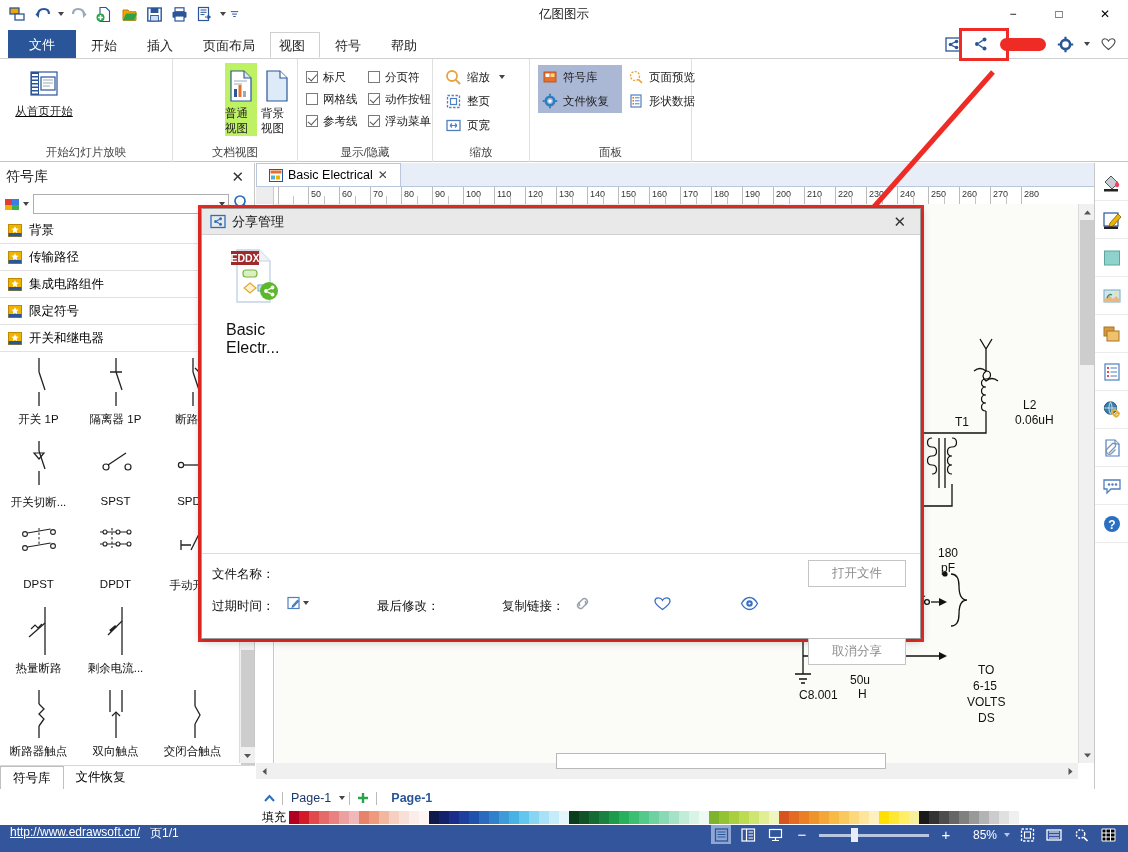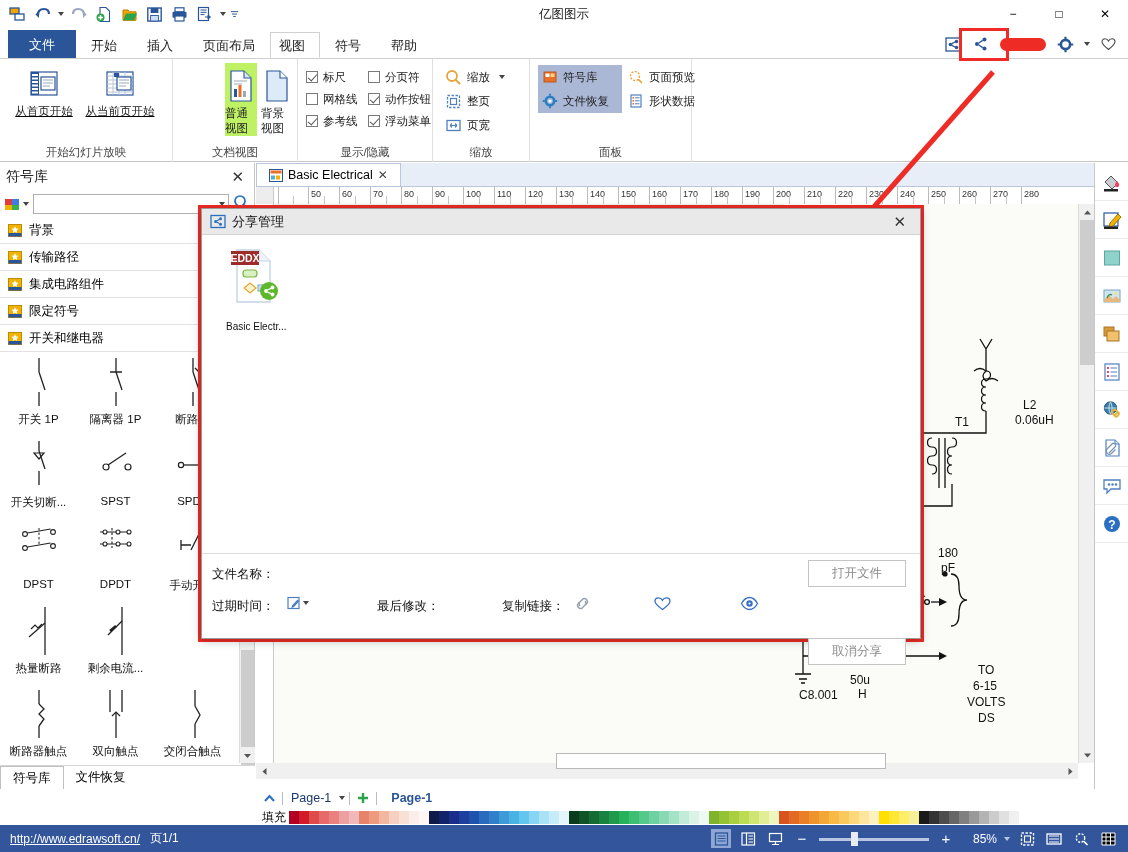--- a/index.html
+++ b/index.html
@@ -96,40 +96,40 @@
   .pb-name { font-size:12.5px; color:#1b3a6b; padding:0 4px; cursor:pointer; }
   .pb-divider { width:1px; height:13px; background:#bbb; }
   .pb-activetab { font-size:12.5px; font-weight:bold; color:#2a5699; padding:0 10px; cursor:pointer; }
 
   
   .fillbar { position:absolute; left:256px; right:0; bottom:27px; height:16px; display:flex; align-items:center; background:#fff; }
   .fill-lab { font-size:12px; padding:0 3px 0 6px; }
   .swatch { width:10px; height:13px; cursor:pointer; }
 
   
-  .statusbar { position:absolute; left:0; right:0; bottom:0; height:27px; background:#32559c; color:#fff; display:flex; align-items:center; font-size:12px; }
+  .statusbar { position:absolute; left:0; right:0; bottom:0; height:27px; background:#32559c; color:#fff; display:flex; align-items:flex-start; font-size:12px; }
   .sb-link { color:#fff; text-decoration:underline; margin-left:10px; cursor:pointer; }
   .sb-page { margin-left:10px; }
   .sb-right { margin-left:auto; display:flex; align-items:center; gap:7px; padding-right:10px; }
   .sb-ico { width:20px; height:19px; display:flex; align-items:center; justify-content:center; cursor:pointer; }
   .sb-ico.on { background:#8fa6d4; }
   .zslider { width:110px; height:14px; position:relative; cursor:pointer; }
   .ztrack { position:absolute; left:0; top:6px; width:100%; height:3px; background:#b9c6e2; }
   .zthumb { position:absolute; left:32px; top:0; width:7px; height:14px; background:#e8ecf6; }
   .zpct { font-size:12px; min-width:34px; text-align:right; }
 
   
   .dlg-annot { position:absolute; left:198px; top:205px; width:726px; height:437px; border:3px solid #ee2b24; }
   .dialog { position:absolute; left:201px; top:208px; width:720px; height:431px; background:#fff; border:1px solid #9b9b9b; box-shadow:0 2px 9px rgba(0,0,0,.25); }
   .dlg-title { height:26px; background:#e9e9e9; display:flex; align-items:center; padding:0 8px; border-bottom:1px solid #d2d2d2; }
   .dlg-title .t { font-size:13px; color:#111; margin-left:6px; }
   .dlg-close { margin-left:auto; cursor:pointer; font-size:15px; color:#333; padding:0 6px; }
   .dlg-body { position:absolute; left:0; top:26px; right:0; bottom:85px; background:#fff; }
   .filecard { position:absolute; left:24px; top:12px; width:96px; display:flex; flex-direction:column; align-items:flex-start; cursor:pointer; }
-  .filecard .fname { font-size:10px; color:#111; margin-top:16px; }
+  .filecard .fname { font-size:16px; color:#111; margin-top:16px; }
   .dlg-foot { position:absolute; left:0; right:0; bottom:0; height:85px; border-top:1px solid #dcdcdc; }
   .foot-lab { position:absolute; font-size:12.5px; color:#111; }
   .dlg-btn { position:absolute; right:14px; width:98px; height:27px; border:1px solid #c4c4c4; background:#fff; color:#8c8c8c; font-size:12.5px; font-family:inherit; cursor:pointer; }
   .foot-ico { position:absolute; cursor:pointer; }
 
   
   .arrow-annot { position:absolute; left:830px; top:62px; width:180px; height:190px; pointer-events:none; }
 </style>
 </head>
 <body>
@@ -275,32 +275,20 @@
                 <rect x="5" y="8.5" width="6" height="2"></rect>
                 <rect x="5" y="12" width="6" height="2"></rect>
                 <rect x="5" y="15.5" width="6" height="2"></rect>
                 <rect x="5" y="19" width="6" height="2"></rect>
                 <rect x="5" y="22.5" width="6" height="2"></rect>
               </g>
             <rect x="14" y="8" width="14" height="13" fill="#fff" stroke="#2a5699" stroke-width="1.2"></rect>
             <path d="M16 11 h10 M16 14 h10 M16 17 h7" stroke="#9ab" stroke-width="1"></path>
           </svg>
           <div class="lbl">从首页开始</div>
-        </div>
-        <div class="bigbtn">
-          <svg width="34" height="32" viewBox="0 0 34 32">
-            <rect x="4" y="3" width="26" height="23" fill="#fff" stroke="#2a5699" stroke-width="1.2"></rect>
-            <g stroke="#b9c6dc" stroke-width="1">
-                <path d="M4 7 h26 M4 11 h26 M4 15 h26 M4 19 h26 M4 23 h26 M10 3 v23 M16 3 v23 M22 3 v23"></path>
-              </g>
-            <rect x="11" y="4" width="5" height="4" fill="#2a5699"></rect>
-            <rect x="14" y="8" width="14" height="13" fill="#fff" stroke="#2a5699" stroke-width="1.2"></rect>
-            <path d="M16 11 h10 M16 14 h10 M16 17 h7" stroke="#9ab" stroke-width="1"></path>
-          </svg>
-          <div class="lbl">从当前页开始</div>
         </div>
       </div>
       <div class="rglabel">开始幻灯片放映</div>
     </div>
 
     <div class="rgroup" style="left:173px; width:125px;">
       <div style="display:flex; padding:4px 4px 0 8px; gap:4px;">
         <div class="bigbtn sel" style="width:52px">
           <svg width="30" height="34" viewBox="0 0 30 34">
             <path d="M5 2 h13 l7 7 v23 h-20 z" fill="#fff" stroke="#2a5699" stroke-width="1.2"></path>

